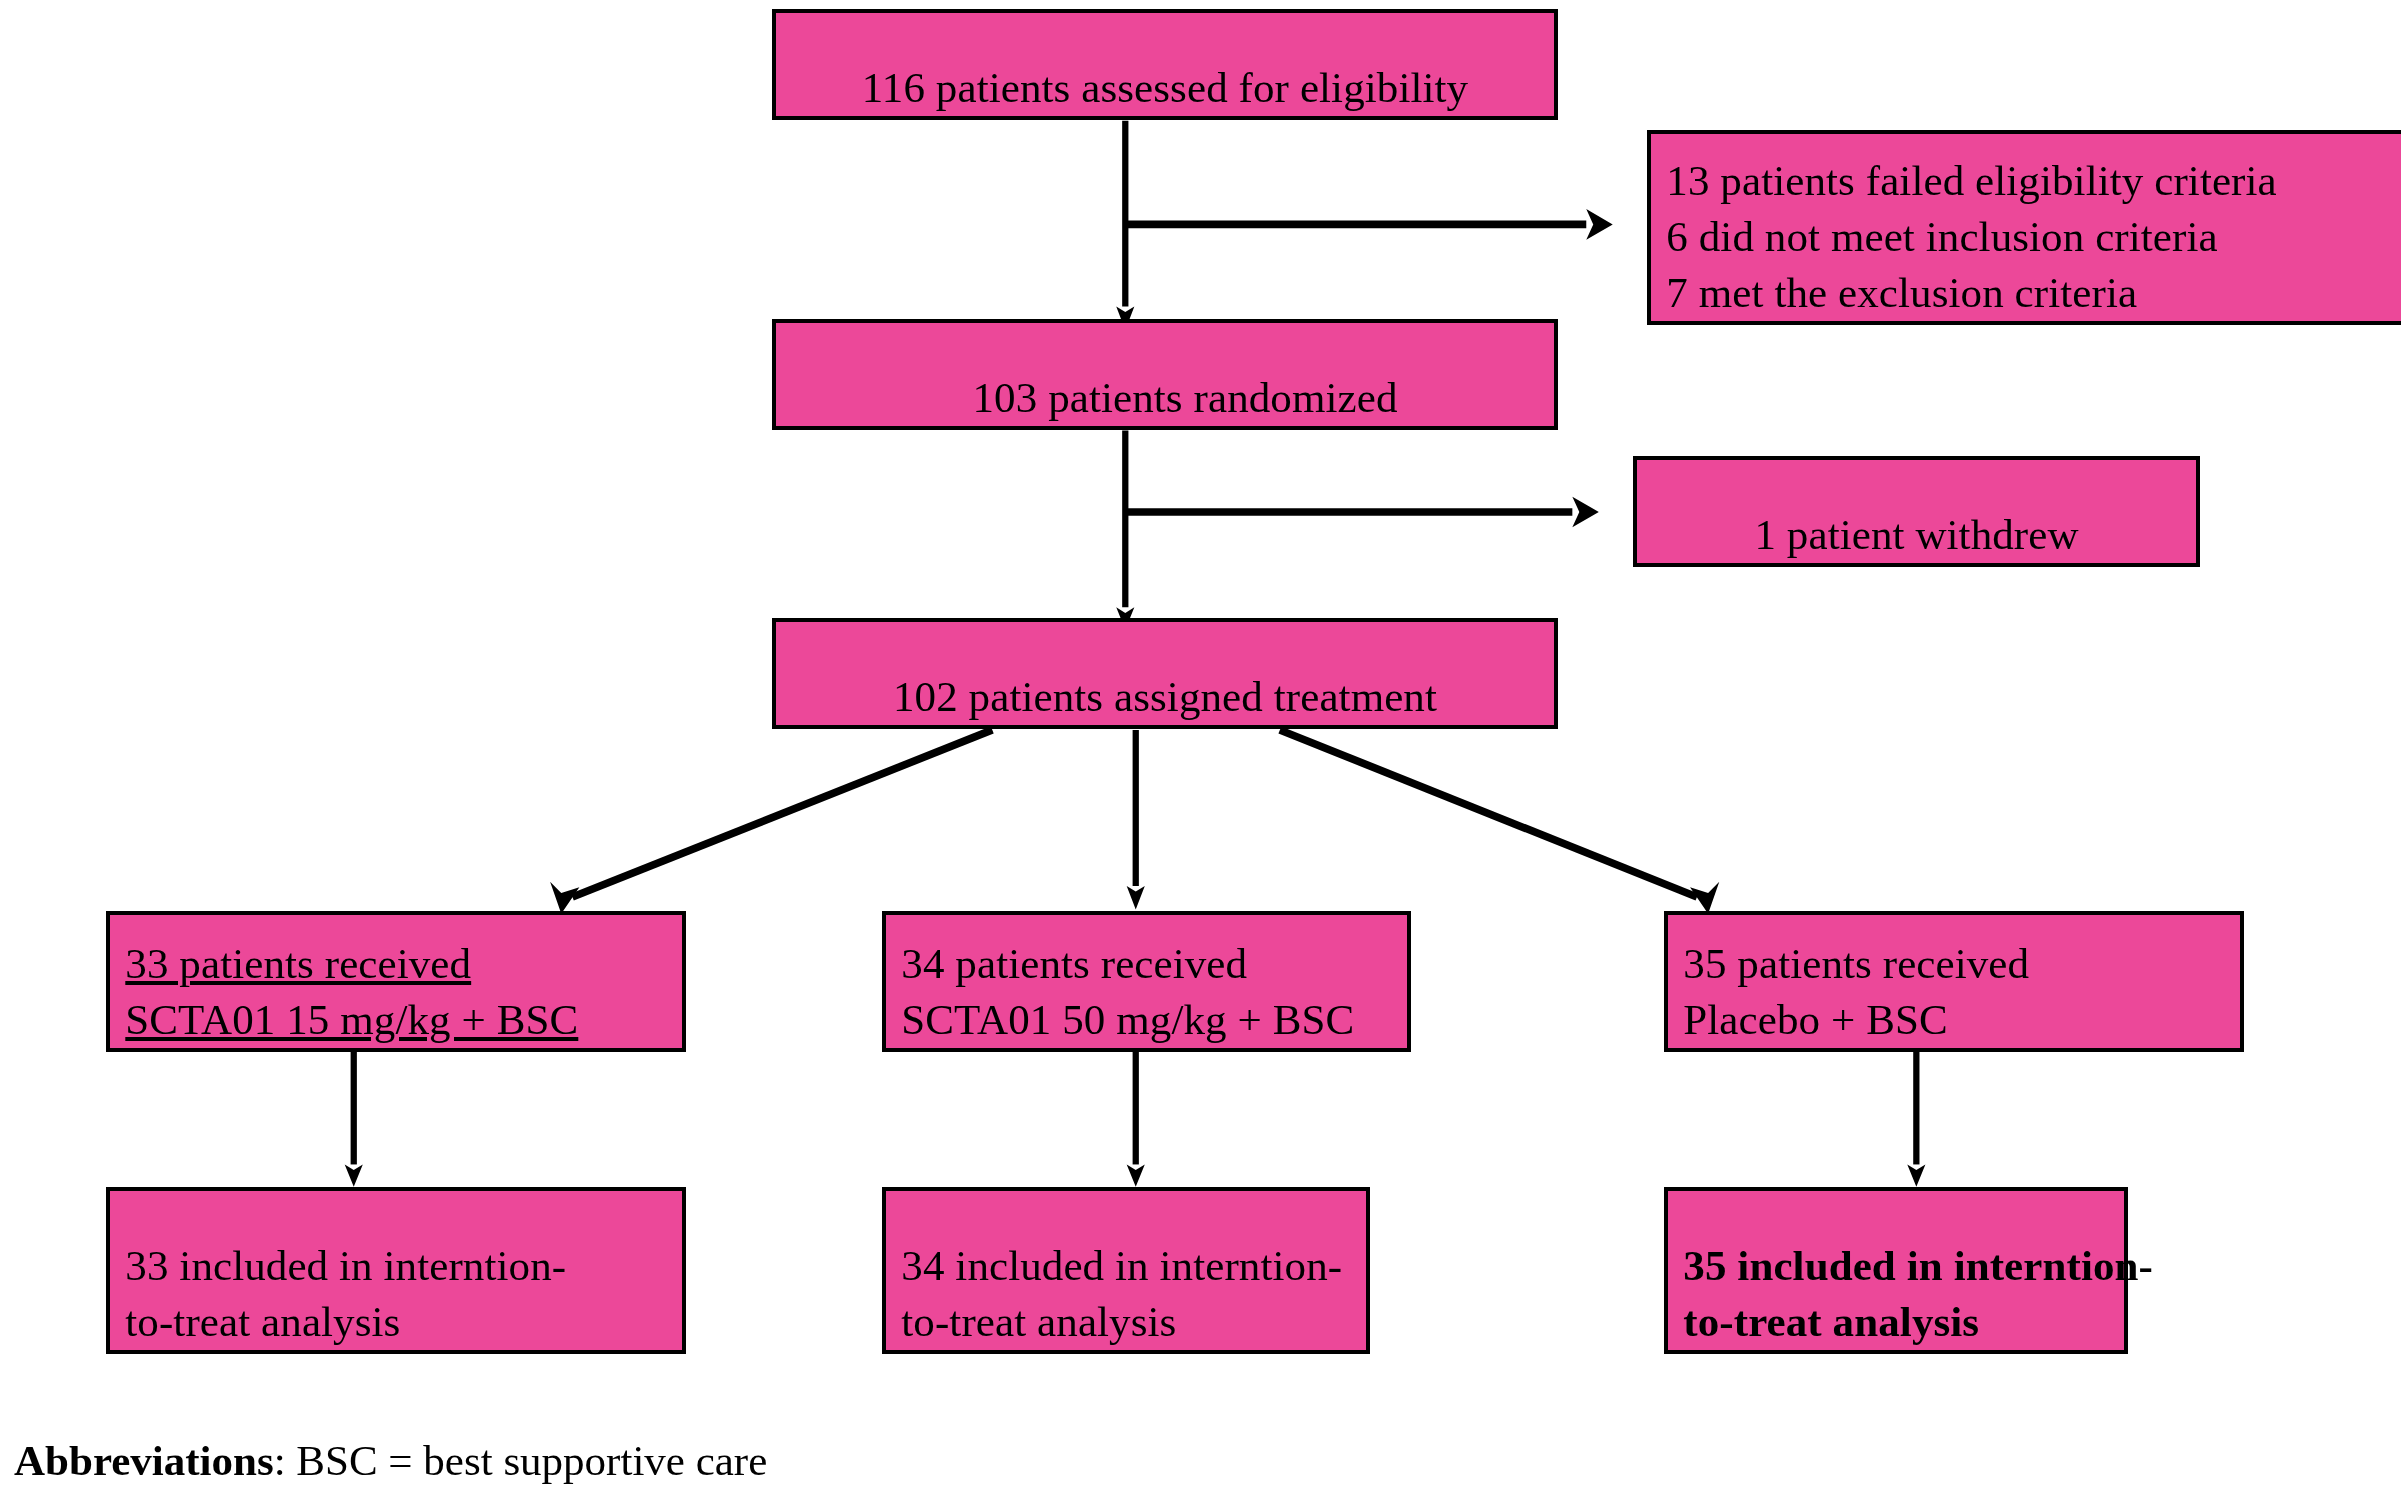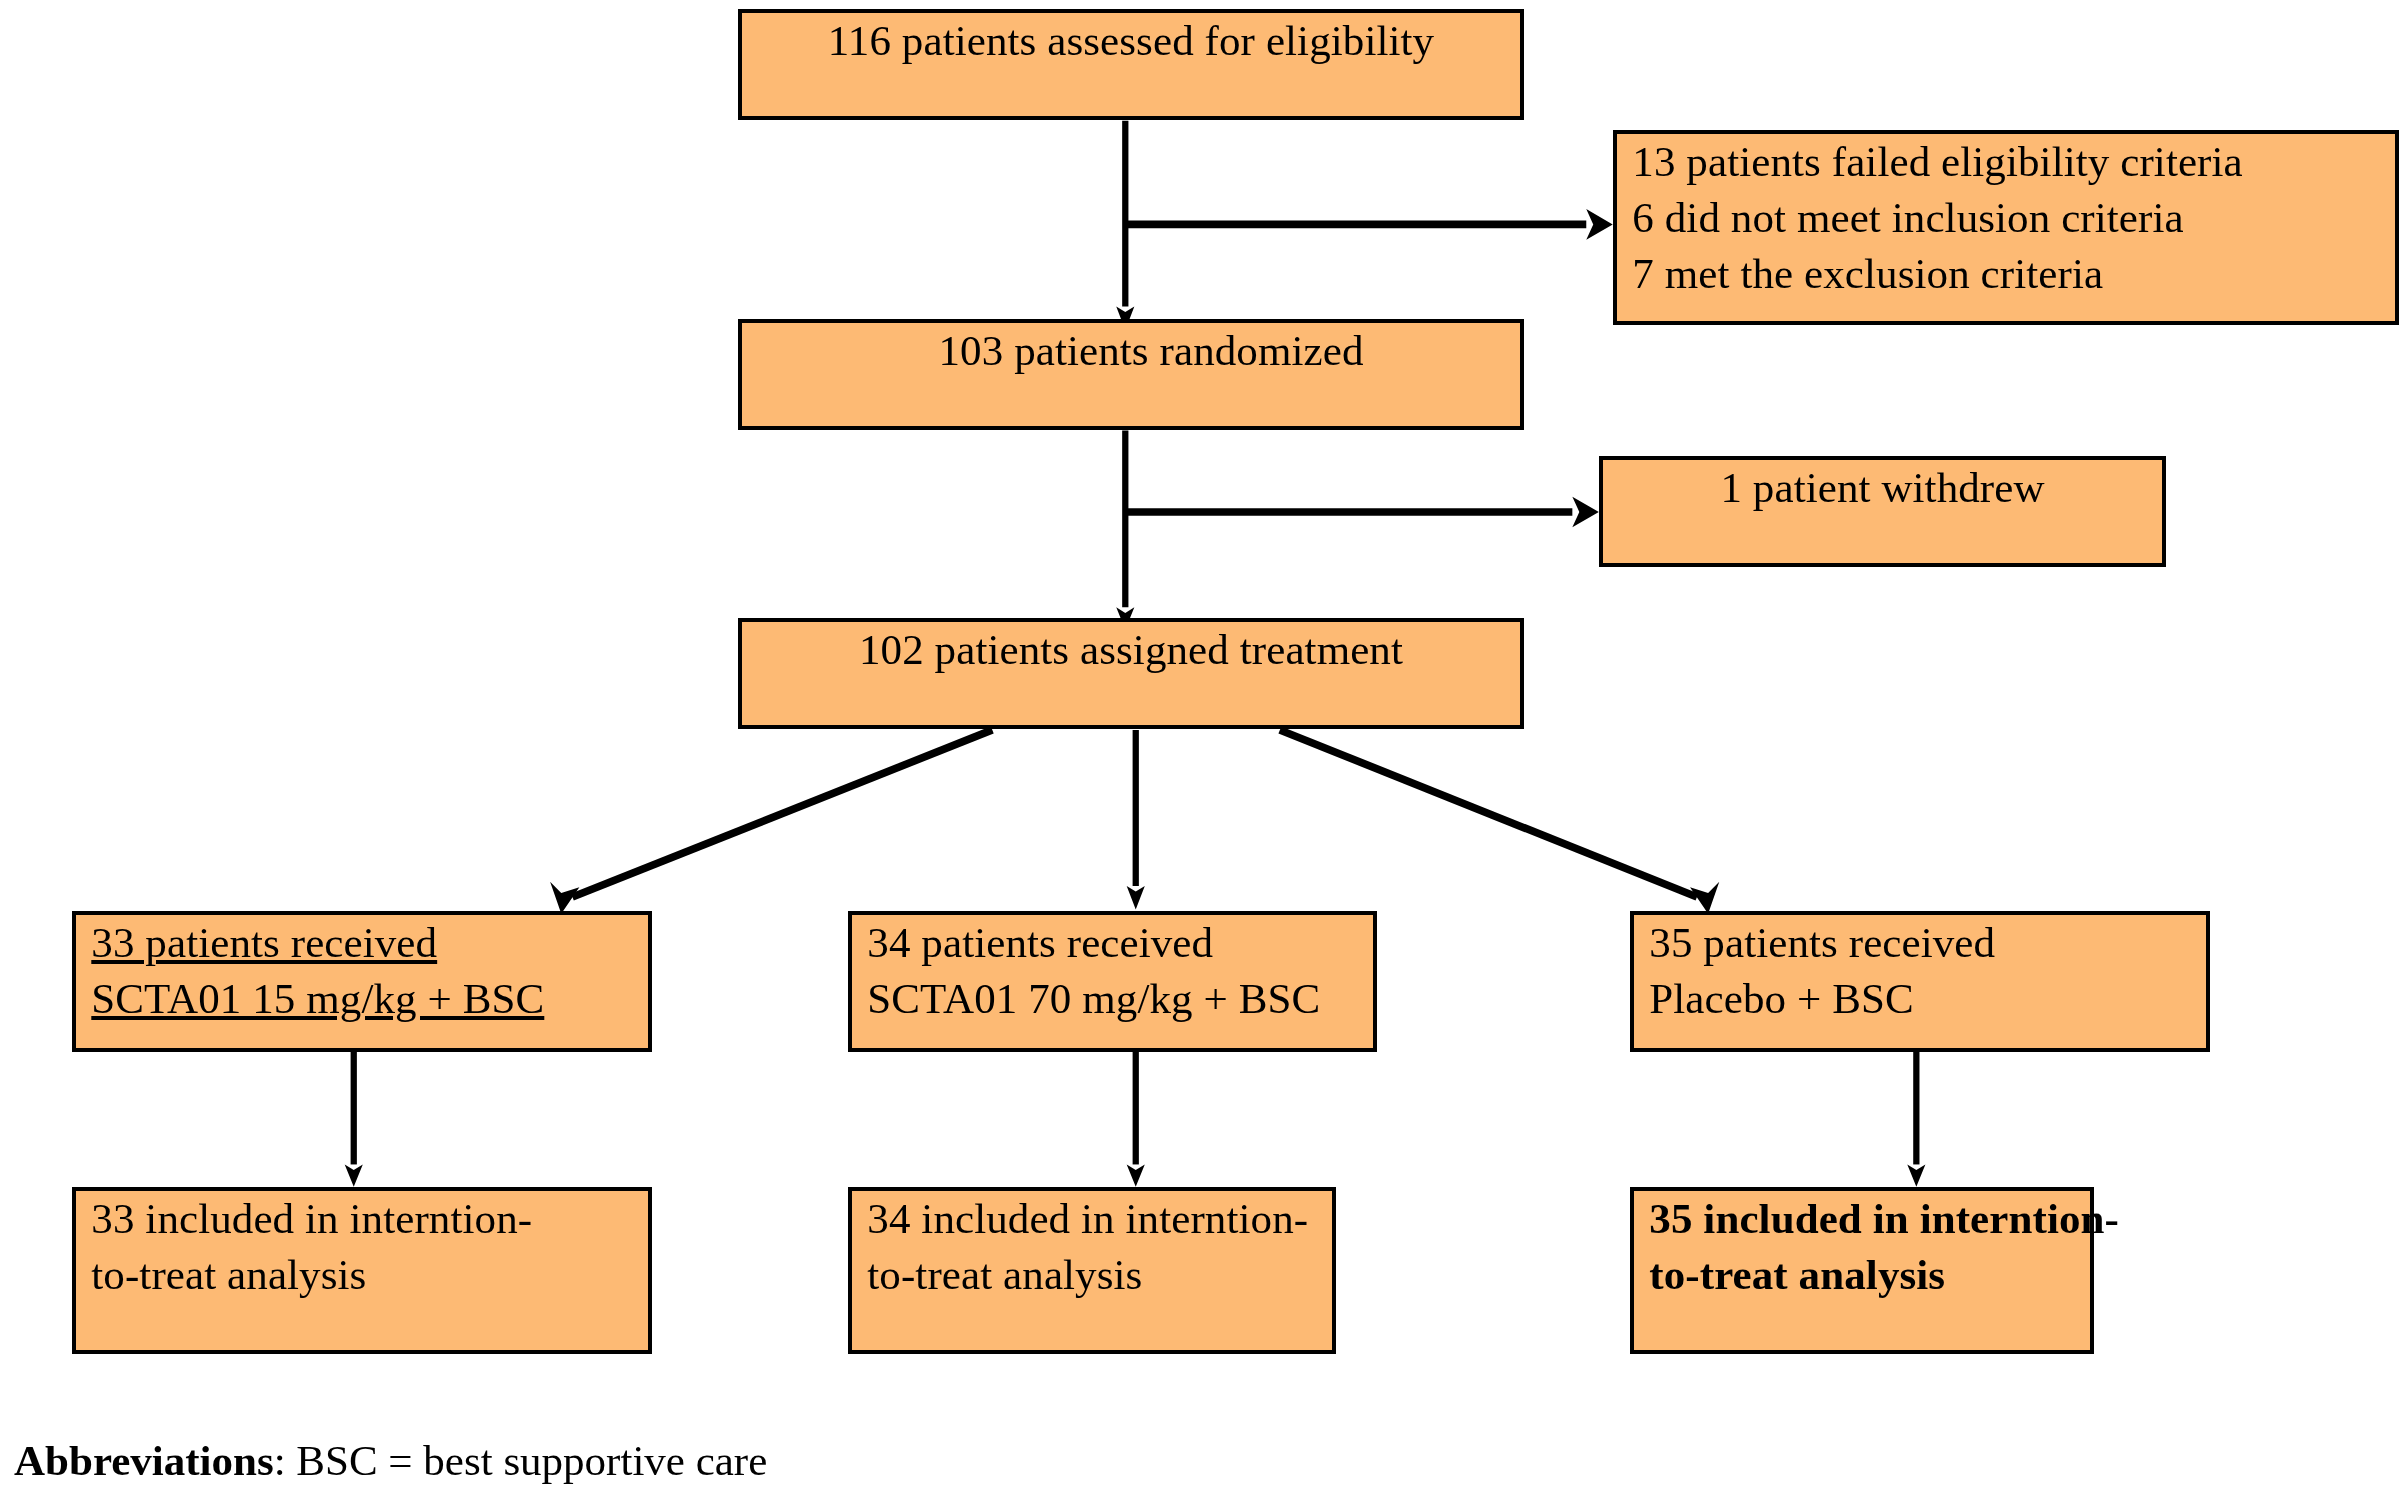--- a/index.html
+++ b/index.html
@@ -24,24 +24,25 @@
     top: 0;
     left: 0;
     width: 2401px;
     height: 1510px;
     display: block;
   }
   .node-box {
     position: absolute;
     box-sizing: border-box;
     border: 4.2px solid #000000;
-    background: #fdba74;
+    background: #ec4899;
     display: flex;
     flex-direction: column;
-    justify-content: flex-start;
+    justify-content: flex-end;
+    margin-left: 34px;
   }
   .node-box.center-align {
     align-items: center;
   }
   .node-box.left-align {
     align-items: flex-start;
   }
   .node-line {
     font-size: 43px;
     line-height: 1.30;
@@ -149,21 +150,21 @@
     <div class="node-line">102 patients assigned treatment</div>
   </div>
 
   <div class="node-box left-align" style="left:72px; top:911px; width:580px; height:141px;text-decoration:underline;">
     <div class="node-line">33 patients received</div>
     <div class="node-line">SCTA01 15 mg/kg + BSC</div>
   </div>
 
   <div class="node-box left-align" style="left:848px; top:911px; width:529px; height:141px;">
     <div class="node-line">34 patients received</div>
-    <div class="node-line">SCTA01 70 mg/kg + BSC</div>
+    <div class="node-line">SCTA01 50 mg/kg + BSC</div>
   </div>
 
   <div class="node-box left-align" style="left:1630px; top:911px; width:580px; height:141px;">
     <div class="node-line">35 patients received</div>
     <div class="node-line">Placebo + BSC</div>
   </div>
 
   <div class="node-box left-align" style="left:72px; top:1187px; width:580px; height:167px;">
     <div class="node-line">33 included in interntion-</div>
     <div class="node-line">to-treat analysis</div>

